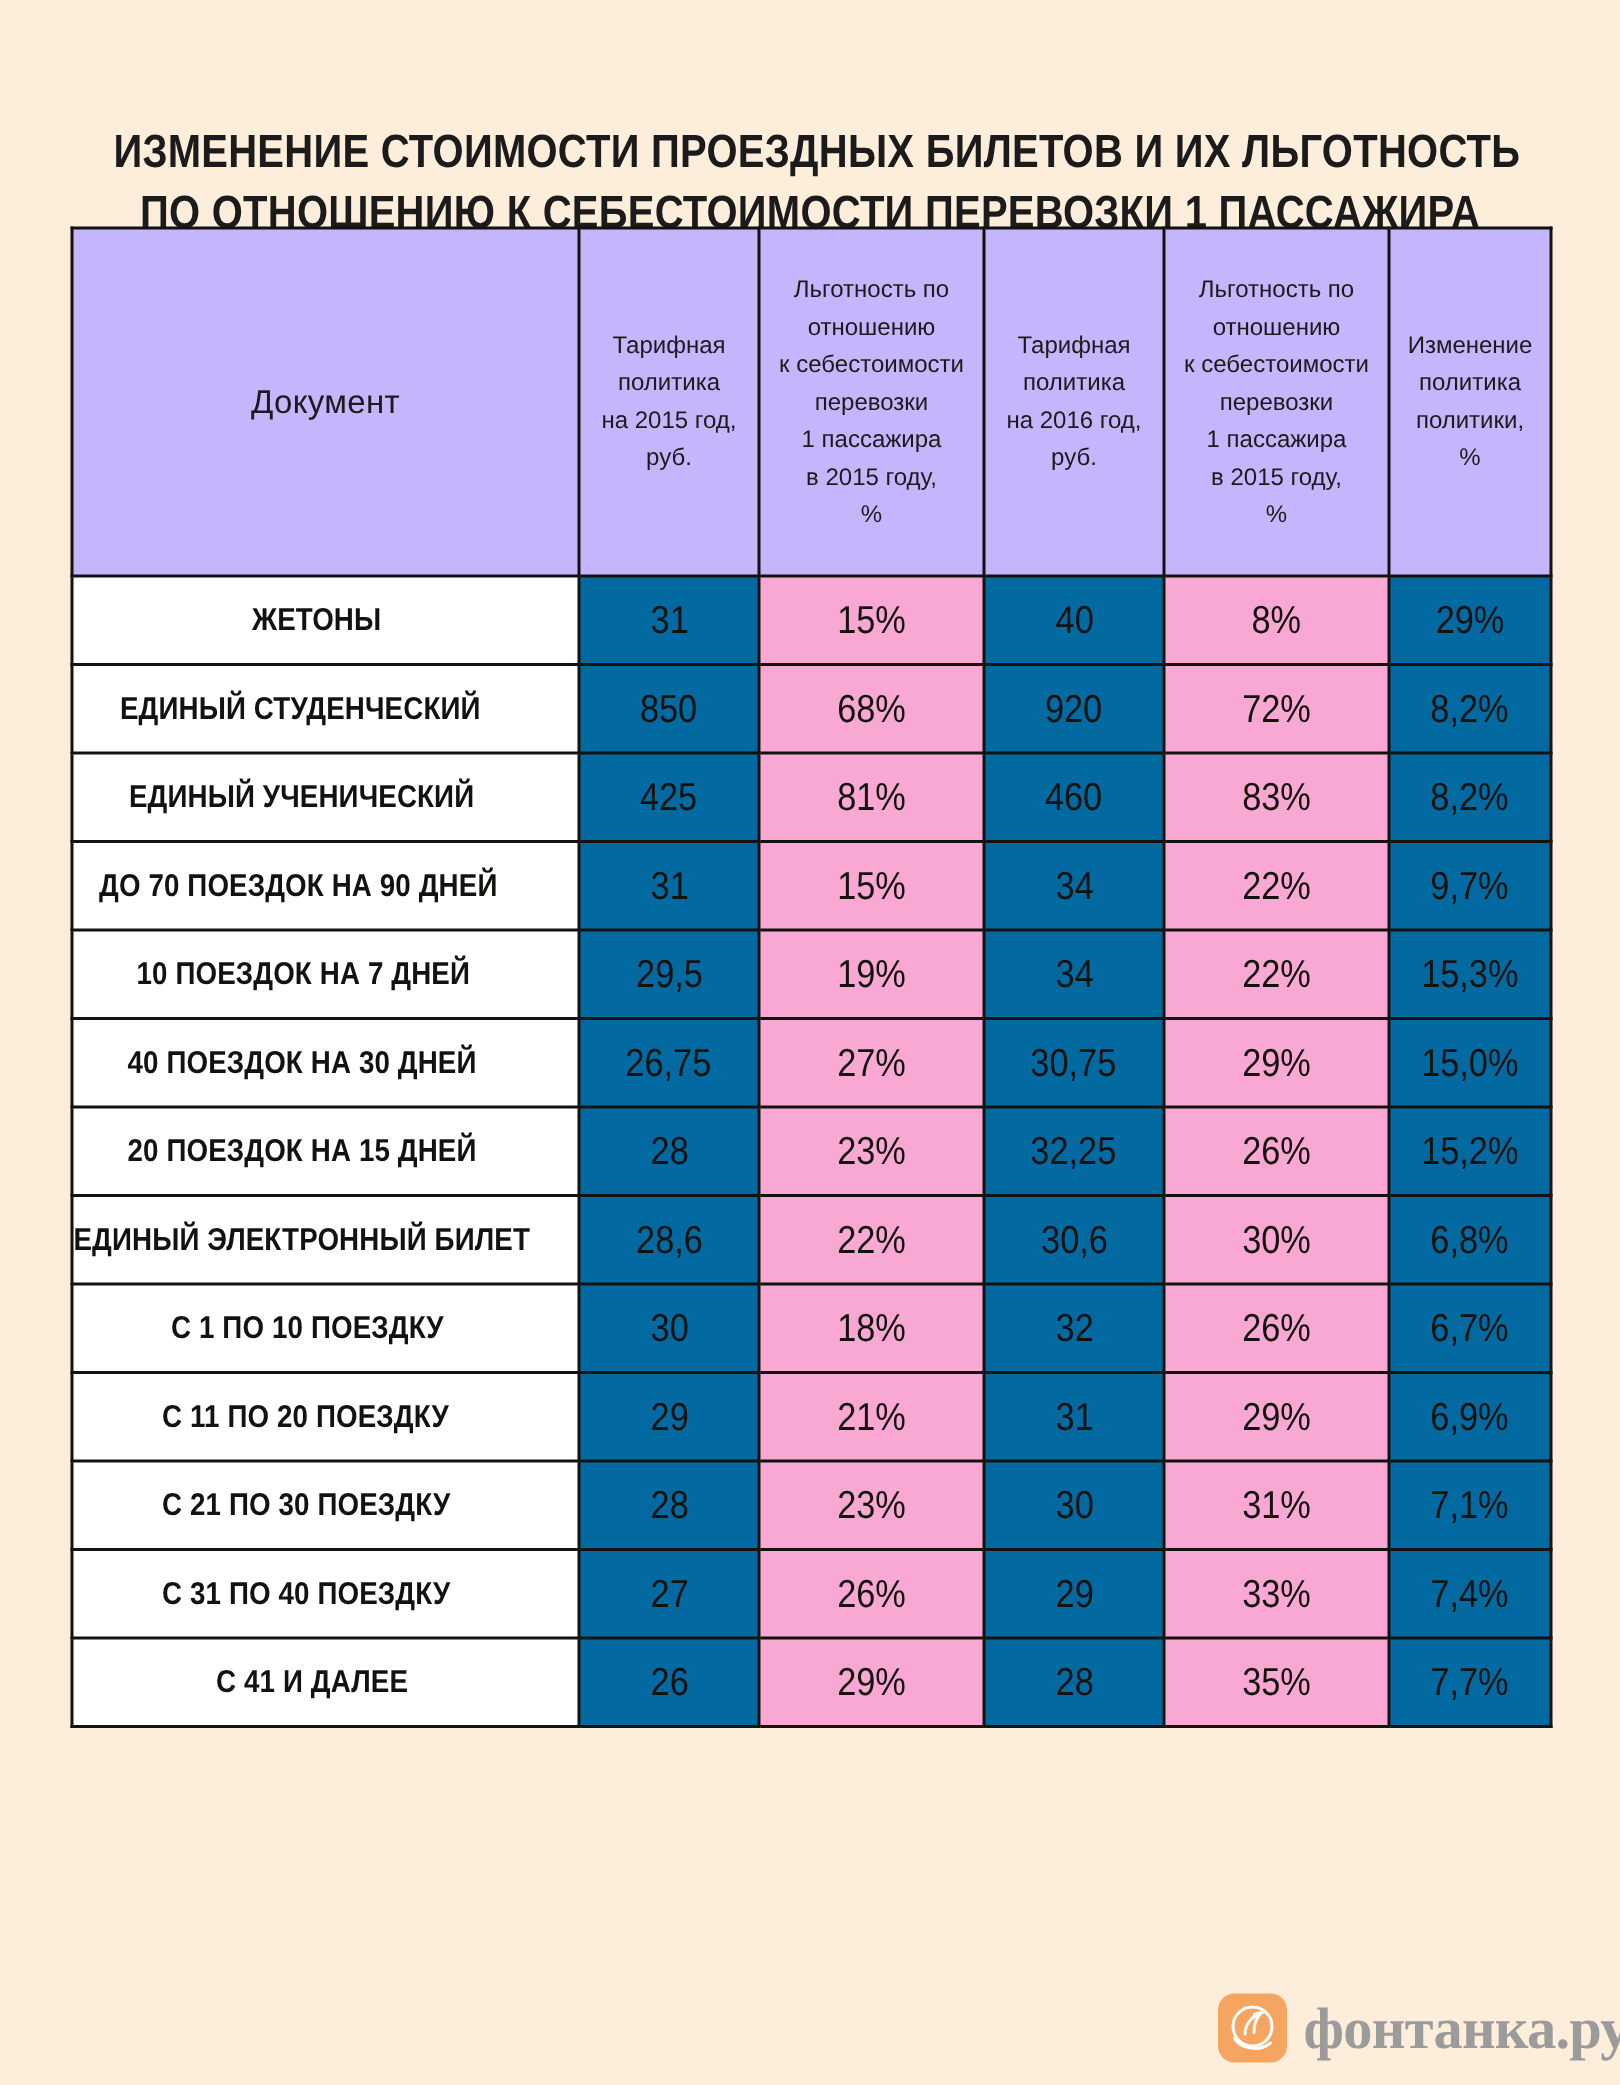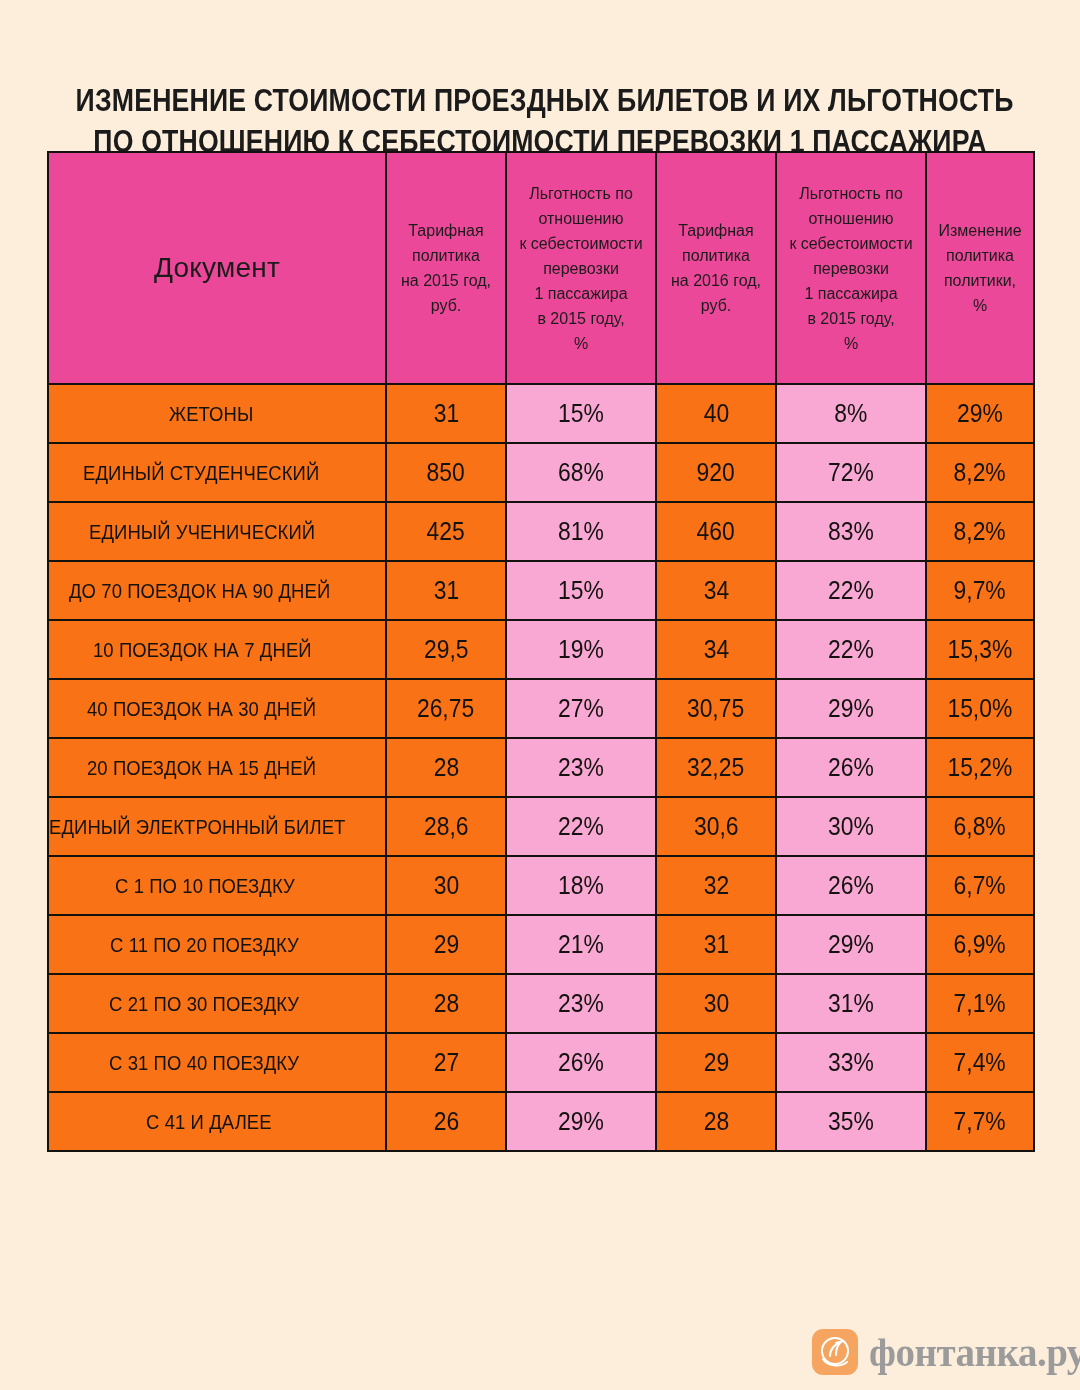--- a/index.html
+++ b/index.html
@@ -62,65 +62,65 @@
   
   col.c-doc    { width: 338px; }
   col.c-p2015  { width: 120px; }
   col.c-l2015  { width: 150px; }
   col.c-p2016  { width: 120px; }
   col.c-l2016  { width: 150px; }
   col.c-delta  { width: 108px; }
 
   
   tr.head th {
-    background: #ec4899;
+    background: #c4b5fd;
     height: 230px;
     font-weight: normal;
     color: #1b1b1b;
   }
   .hd-doc {
-    font-size: 28px;
+    font-size: 22px;
     letter-spacing: 0.2px;
   }
   .hd-small {
     font-size: 16px;
     line-height: 25px;
     padding: 0 6px;
   }
   .hd-small span { display: block; white-space: nowrap; }
 
   
   tr.data td { height: 57px; }
   td.doc {
-    background: #f97316;
+    background: #ffffff;
     text-align: left;
     padding-left: 14px;
     font-family: "Liberation Sans Narrow", "Liberation Sans", sans-serif;
-    font-weight: normal;
+    font-weight: bold;
     font-size: 21px;
     letter-spacing: 0.1px;
     color: #14120f;
     text-transform: uppercase;
     white-space: nowrap;
   }
   td.doc .lbl {
     display: inline-block;
     transform: scaleX(0.88);
     transform-origin: left center;
   }
   td.num {
     font-family: "Liberation Sans Narrow", "Liberation Sans", sans-serif;
     font-size: 26px;
     color: #14120f;
   }
   td.num .v {
     display: inline-block;
     transform: scaleX(0.88);
   }
-  td.peach { background: #f97316; }
+  td.peach { background: #0369a1; }
   td.teal  { background: #f9a8d4; }
 
   
   .logo {
     position: absolute;
     left: 812px;
     top: 1329px;
     display: flex;
     align-items: center;
     gap: 11px;

